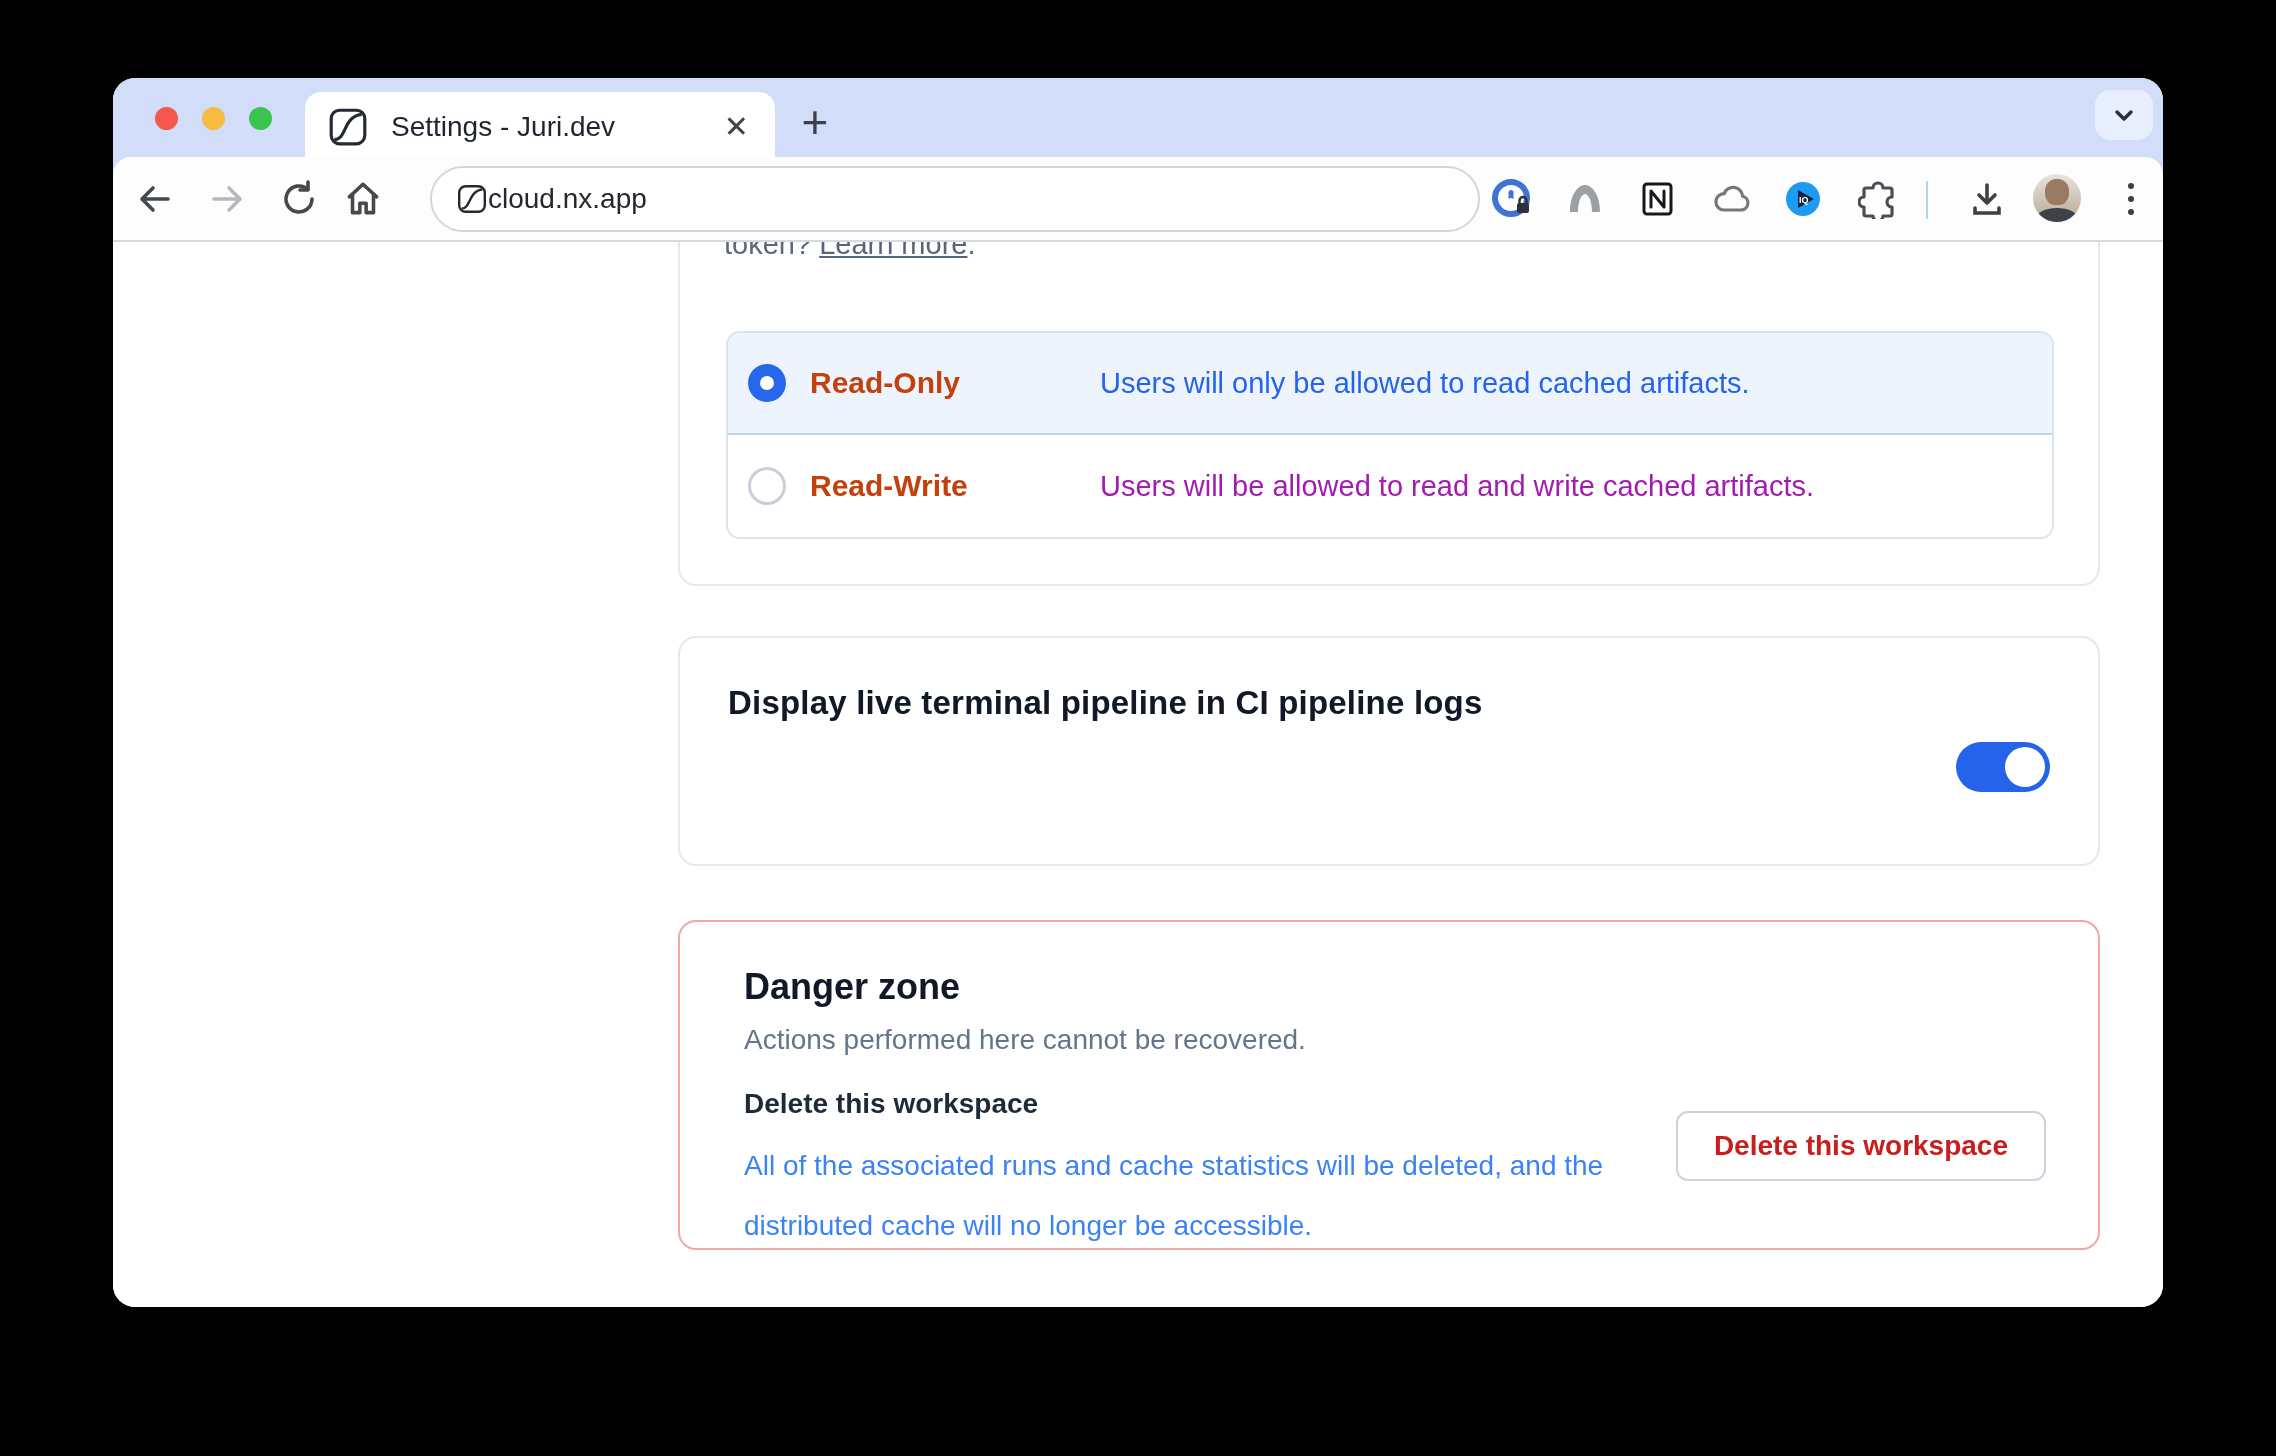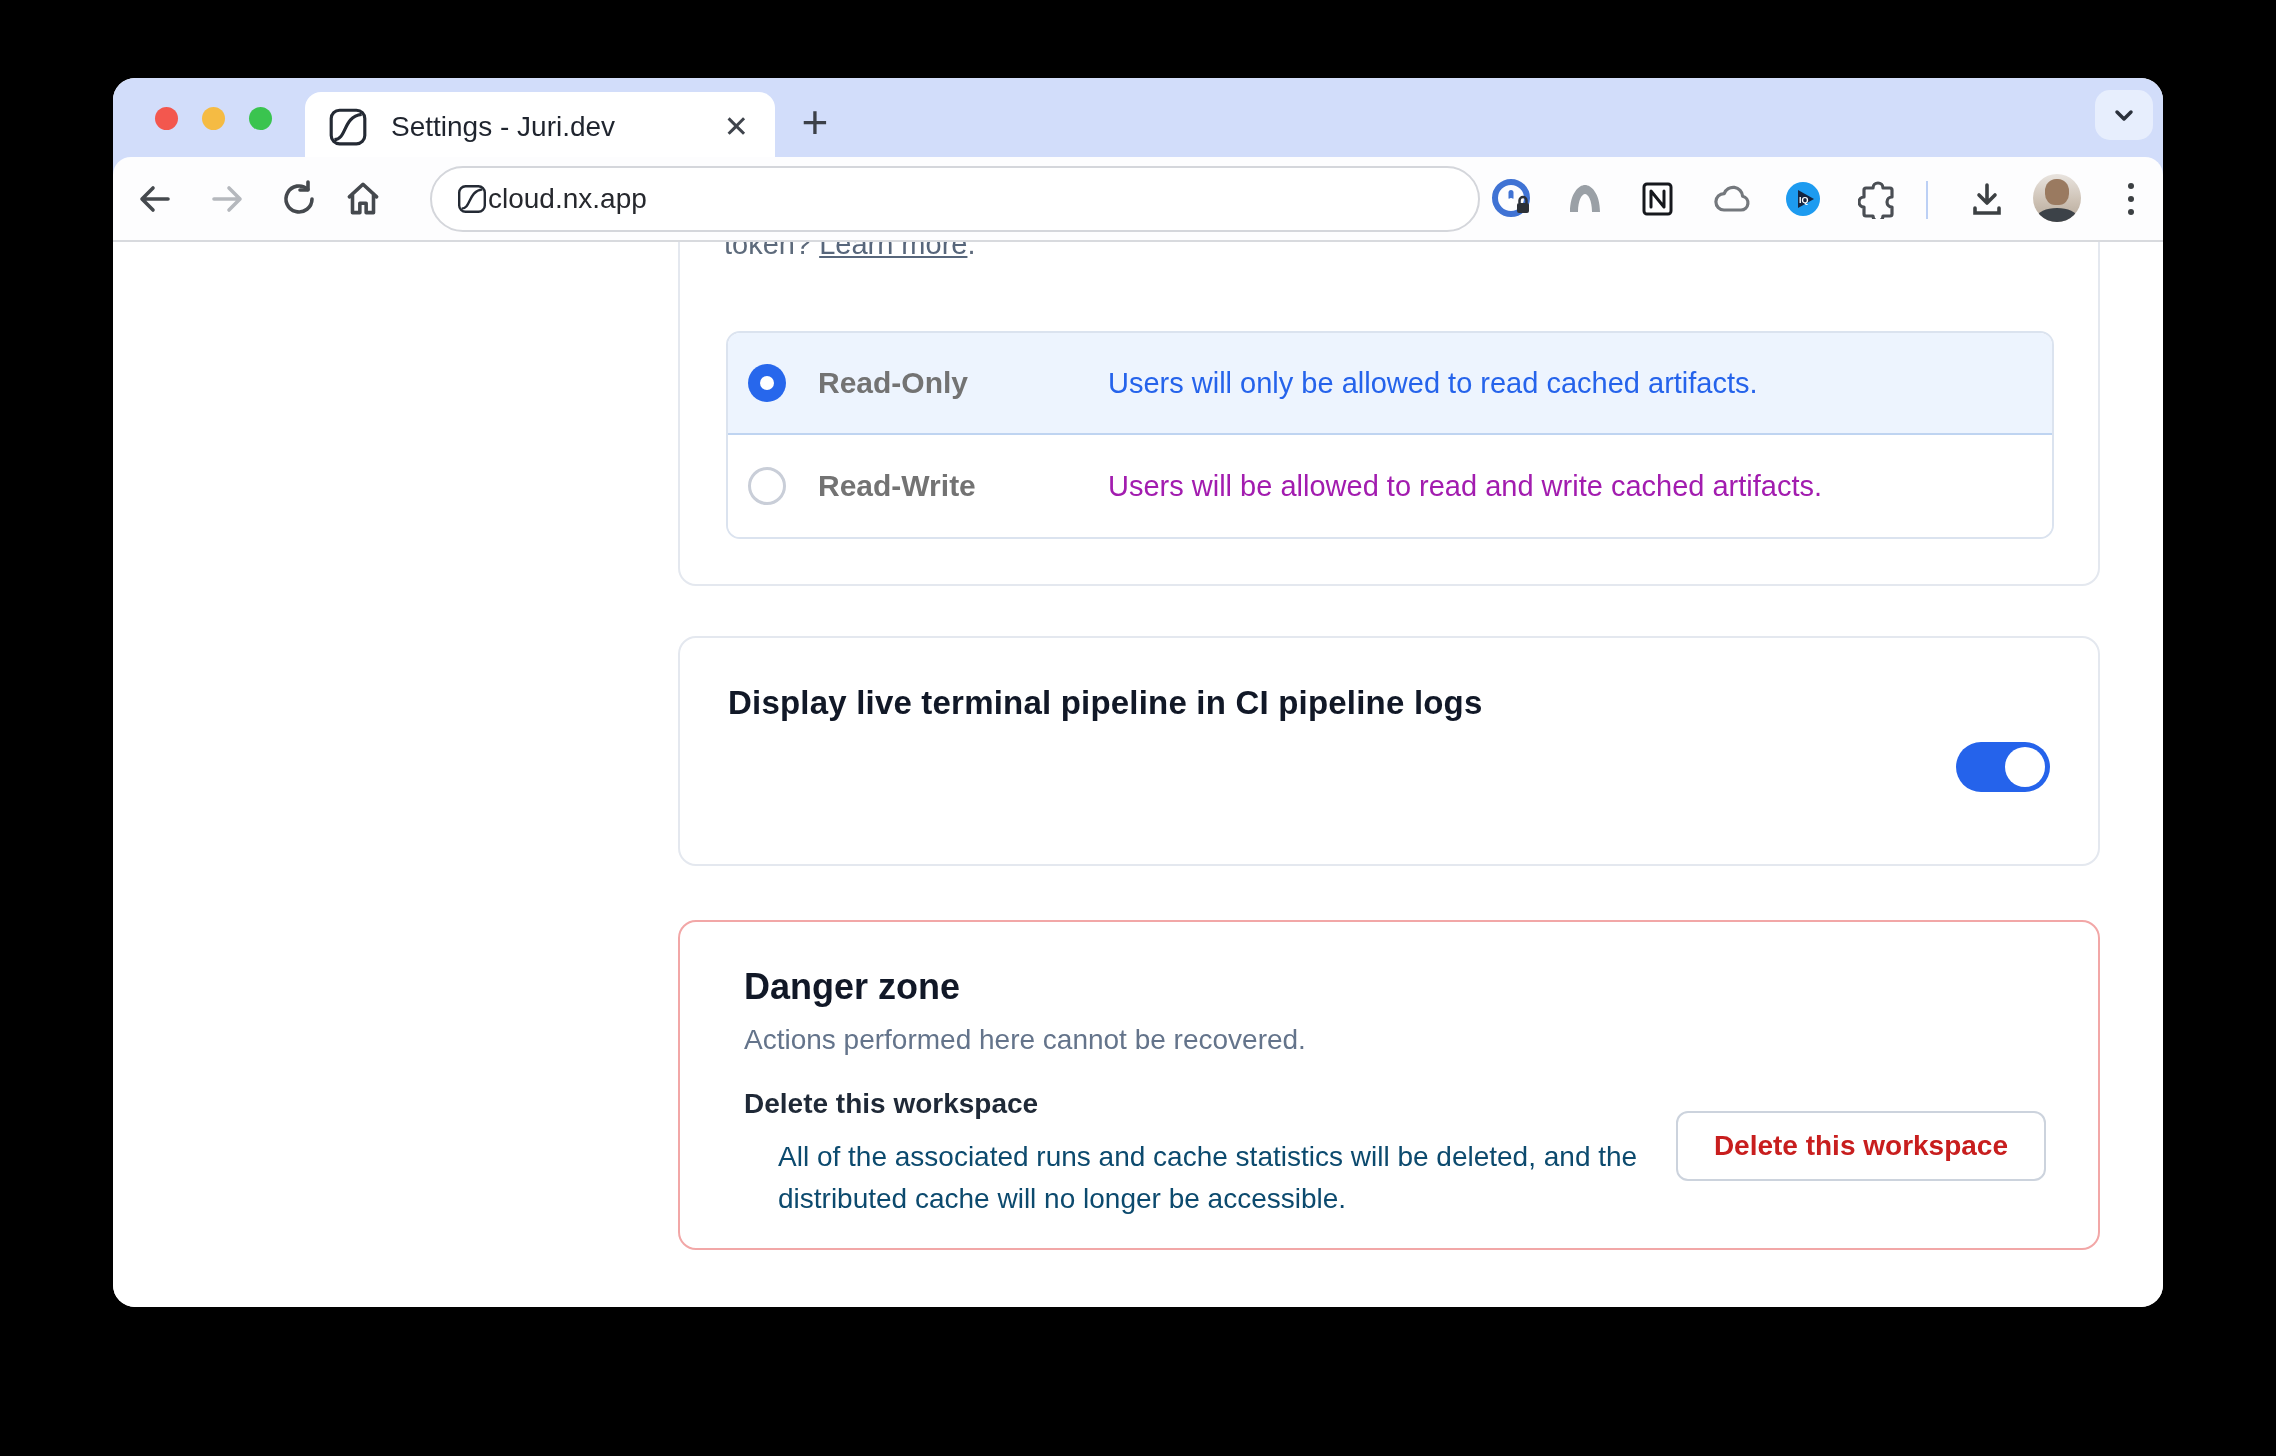--- a/index.html
+++ b/index.html
@@ -58,36 +58,36 @@
   .token-line a { color:#57667b; text-decoration:underline; }
 
   .radio-table { position:absolute; left:46px; top:149px; width:1328px; height:208px;
                  border:2px solid #dbe3ef; border-radius:14px; overflow:hidden; }
   .radio-row { display:flex; align-items:center; height:102px; padding-left:20px; background:#fff; }
   .radio-row.selected { background:#edf4fe; border-bottom:2px solid #bfd4f1; }
   .radio { width:38px; height:38px; border-radius:50%; flex:0 0 auto; }
   .radio.on { background:#2767ec; position:relative; }
   .radio.on::after { content:""; position:absolute; left:12px; top:12px; width:14px; height:14px; border-radius:50%; background:#fff; }
   .radio.off { background:#fff; border:3px solid #c9ced8; }
-  .radio-label { font-size:30px; font-weight:700; color:#737373; margin-left:32px; width:290px; }
+  .radio-label { font-size:30px; font-weight:700; color:#c2410c; margin-left:24px; width:290px; }
   .radio-desc { font-size:29px; }
   .radio-row.selected .radio-desc { color:#2563eb; }
   .radio-row:not(.selected) .radio-desc { color:#a21caf; }
 
   .card2 { top:394px; height:230px; padding:46px 48px; }
   .card-title { font-size:33px; font-weight:700; color:#111827; letter-spacing:0.2px; }
   .card-desc { font-size:28px; color:#64748b; line-height:40px; margin-top:18px; max-width:1215px; }
   .toggle { position:absolute; right:48px; top:104px; width:94px; height:50px; border-radius:25px; background:#2563eb; }
   .toggle .knob { position:absolute; right:5px; top:5px; width:40px; height:40px; border-radius:50%; background:#fff; }
 
   .card3 { top:678px; height:330px; padding:44px 64px; border-color:#f2a7a7; }
   .danger-title { font-size:36px; font-weight:700; color:#111827; }
   .danger-sub { font-size:28px; color:#64748b; margin-top:16px; }
   .action-title { font-size:28px; font-weight:700; color:#1f2937; margin-top:32px; }
-  .action-desc { font-size:28px; color:#0c4a6e; line-height:42px; margin-top:16px; max-width:950px;margin-left:34px; }
+  .action-desc { font-size:28px; color:#3b82f6; line-height:60px; margin-top:16px; max-width:950px; }
   .danger-btn { position:absolute; right:52px; top:189px; height:70px; padding:0 36px;
                 background:#fff; border:2px solid #ccd3dd; border-radius:12px;
                 font-size:28px; font-weight:600; color:#c81e1e; font-family:inherit; cursor:pointer; }
 
   svg { display:block; }
 </style>
 </head>
 <body>
 
 <div class="window">

